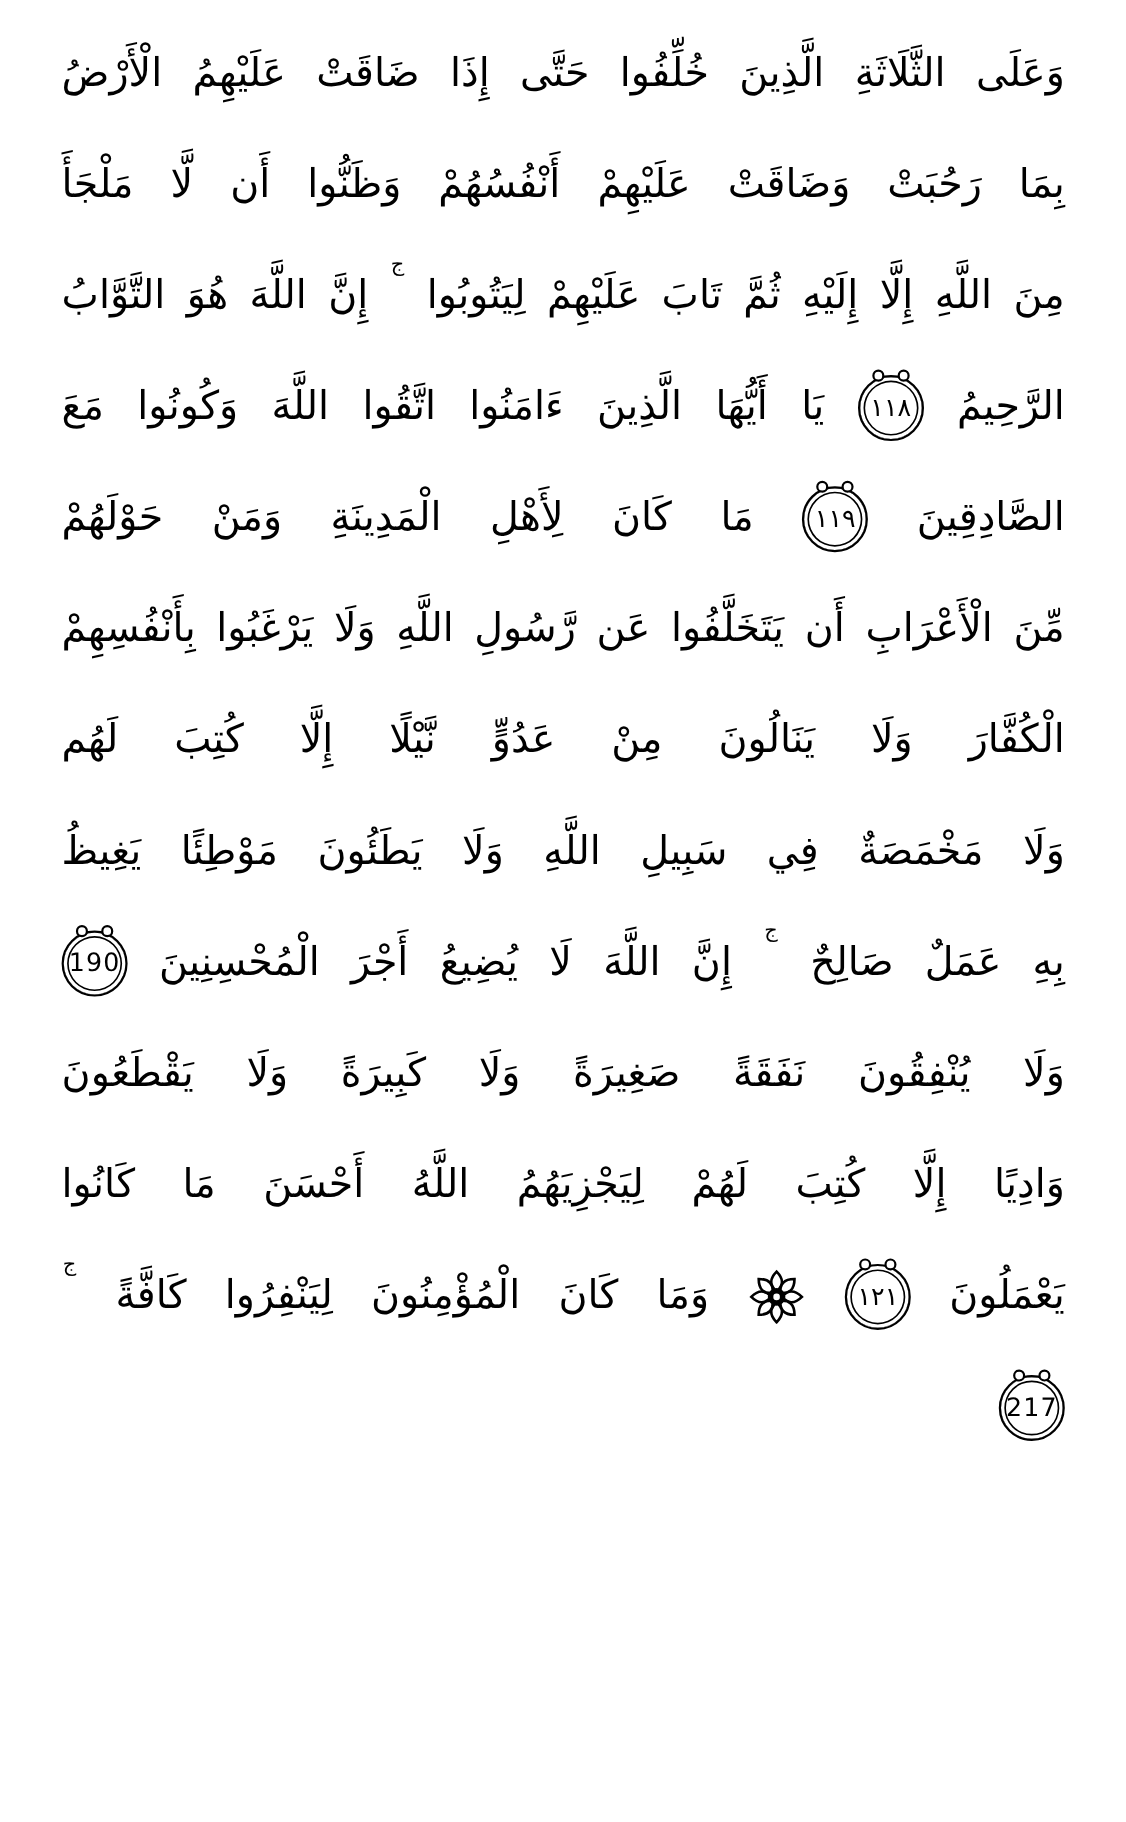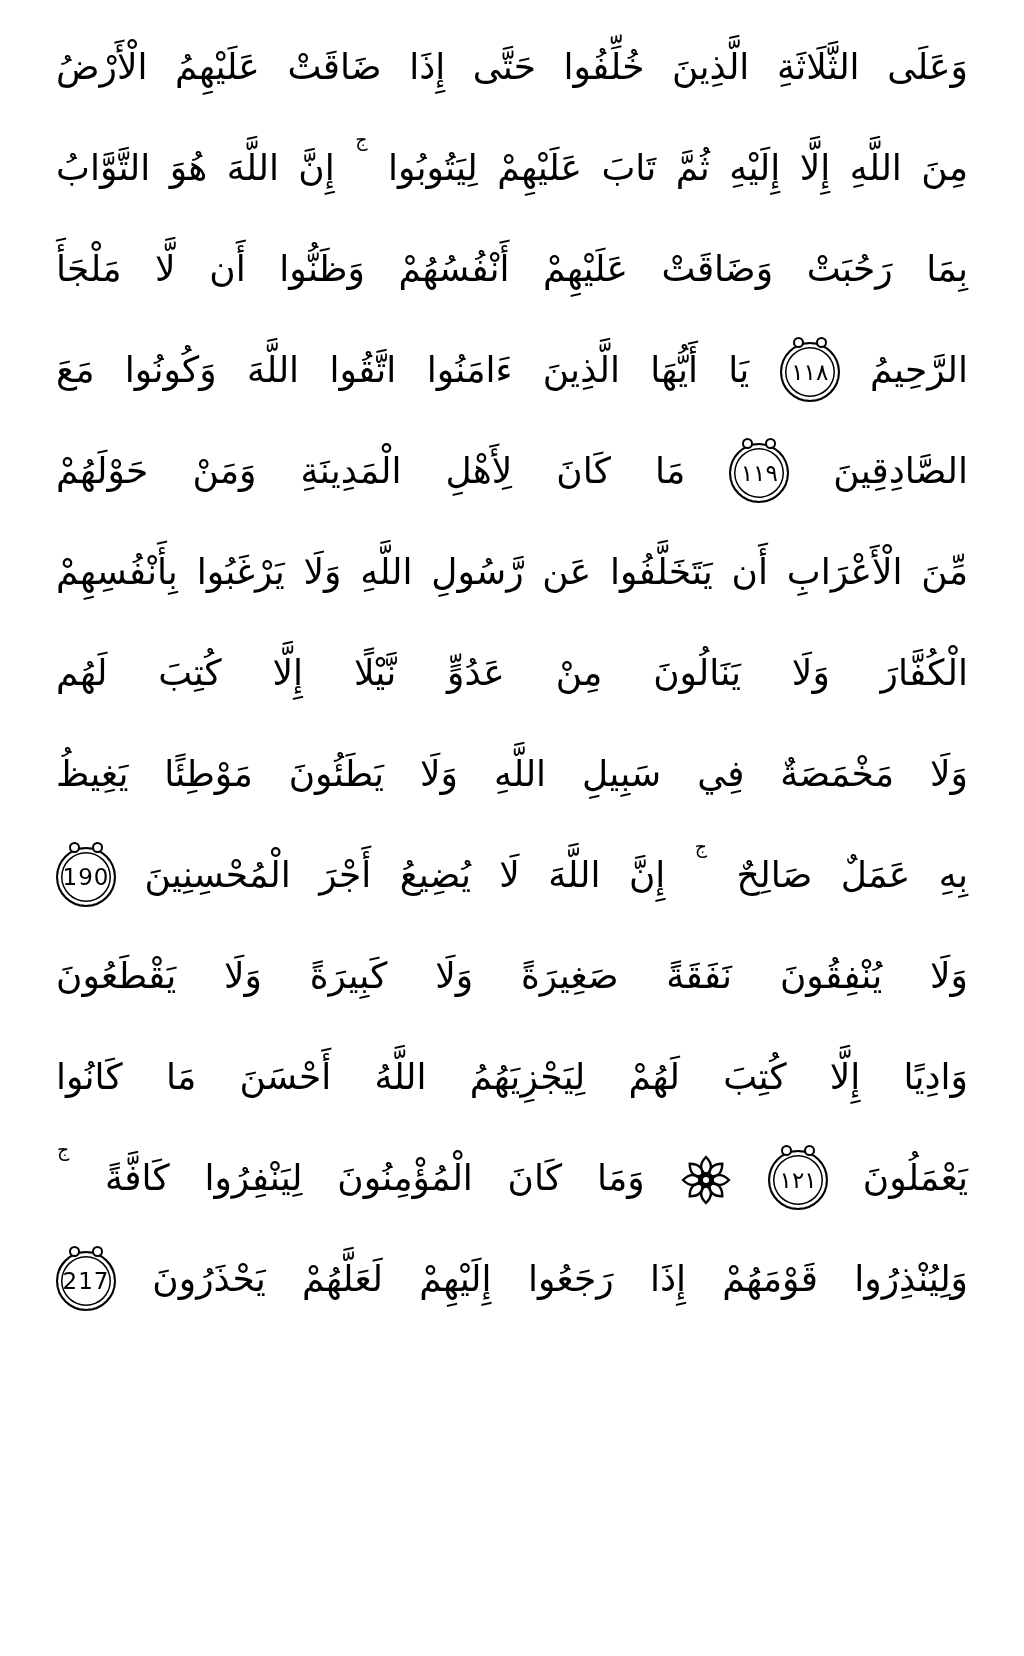--- a/index.html
+++ b/index.html
@@ -88,22 +88,22 @@
     line-height: 0;
   }
   .hizb svg { display: block; }
 </style>
 </head>
 <body>
 
 <div class="page">
   <div class="lines">
       <div class="line"><span class="words">وَعَلَى الثَّلَاثَةِ الَّذِينَ خُلِّفُوا حَتَّى إِذَا ضَاقَتْ عَلَيْهِمُ الْأَرْضُ</span></div>
+      <div class="line"><span class="words">بِمَا رَحُبَتْ وَضَاقَتْ عَلَيْهِمْ أَنْفُسُهُمْ وَظَنُّوا أَن لَّا مَلْجَأَ</span></div>
       <div class="line"><span class="words">مِنَ اللَّهِ إِلَّا إِلَيْهِ ثُمَّ تَابَ عَلَيْهِمْ لِيَتُوبُوا</span> <span class="waqf">ج</span> <span class="words">إِنَّ اللَّهَ هُوَ التَّوَّابُ</span></div>
-      <div class="line"><span class="words">بِمَا رَحُبَتْ وَضَاقَتْ عَلَيْهِمْ أَنْفُسُهُمْ وَظَنُّوا أَن لَّا مَلْجَأَ</span></div>
       <div class="line"><span class="words">الرَّحِيمُ</span> <span class="ayah-marker">
           <span class="ayah-num">١١٨</span>
         </span> <span class="words">يَا أَيُّهَا الَّذِينَ ءَامَنُوا اتَّقُوا اللَّهَ وَكُونُوا مَعَ</span></div>
       <div class="line"><span class="words">الصَّادِقِينَ</span> <span class="ayah-marker">
           <span class="ayah-num">١١٩</span>
         </span> <span class="words">مَا كَانَ لِأَهْلِ الْمَدِينَةِ وَمَنْ حَوْلَهُمْ</span></div>
       <div class="line"><span class="words">مِّنَ الْأَعْرَابِ أَن يَتَخَلَّفُوا عَن رَّسُولِ اللَّهِ وَلَا يَرْغَبُوا بِأَنْفُسِهِمْ</span></div>
       <div class="line"><span class="words">الْكُفَّارَ وَلَا يَنَالُونَ مِنْ عَدُوٍّ نَّيْلًا إِلَّا كُتِبَ لَهُم</span></div>
       <div class="line"><span class="words">وَلَا مَخْمَصَةٌ فِي سَبِيلِ اللَّهِ وَلَا يَطَئُونَ مَوْطِئًا يَغِيظُ</span></div>
       <div class="line"><span class="words">بِهِ عَمَلٌ صَالِحٌ</span> <span class="waqf">ج</span> <span class="words">إِنَّ اللَّهَ لَا يُضِيعُ أَجْرَ الْمُحْسِنِينَ</span> <span class="ayah-marker">
@@ -118,17 +118,17 @@
             <path d="M 0 -5 C -6 -10 -7 -16 0 -23 C 7 -16 6 -10 0 -5 Z" fill="#ffffff" stroke="#000000" stroke-width="2.4" transform="rotate(45)"></path>
             <path d="M 0 -5 C -6 -10 -7 -16 0 -23 C 7 -16 6 -10 0 -5 Z" fill="#ffffff" stroke="#000000" stroke-width="2.4" transform="rotate(90)"></path>
             <path d="M 0 -5 C -6 -10 -7 -16 0 -23 C 7 -16 6 -10 0 -5 Z" fill="#ffffff" stroke="#000000" stroke-width="2.4" transform="rotate(135)"></path>
             <path d="M 0 -5 C -6 -10 -7 -16 0 -23 C 7 -16 6 -10 0 -5 Z" fill="#ffffff" stroke="#000000" stroke-width="2.4" transform="rotate(180)"></path>
             <path d="M 0 -5 C -6 -10 -7 -16 0 -23 C 7 -16 6 -10 0 -5 Z" fill="#ffffff" stroke="#000000" stroke-width="2.4" transform="rotate(225)"></path>
             <path d="M 0 -5 C -6 -10 -7 -16 0 -23 C 7 -16 6 -10 0 -5 Z" fill="#ffffff" stroke="#000000" stroke-width="2.4" transform="rotate(270)"></path>
             <path d="M 0 -5 C -6 -10 -7 -16 0 -23 C 7 -16 6 -10 0 -5 Z" fill="#ffffff" stroke="#000000" stroke-width="2.4" transform="rotate(315)"></path>
             <circle r="8" fill="#000000"></circle>
             <circle r="3" fill="#ffffff"></circle>
           </svg></span> <span class="words">وَمَا كَانَ الْمُؤْمِنُونَ لِيَنْفِرُوا كَافَّةً</span> <span class="waqf">ج</span></div>
-      <div class="line"><span class="words">وَلِيُنْذِرُوا قَوْمَهُمْ إِذَا رَجَعُوا إِلَيْهِمْ لَعَلَّهُمْ يَحْذَرُونَ</span> <span class="ayah-marker">
+      <div class="line"> <span class="ayah-marker">
           <span class="ayah-num">217</span>
         </span></div>
     </div>
 </div>
 
 </body></html>

